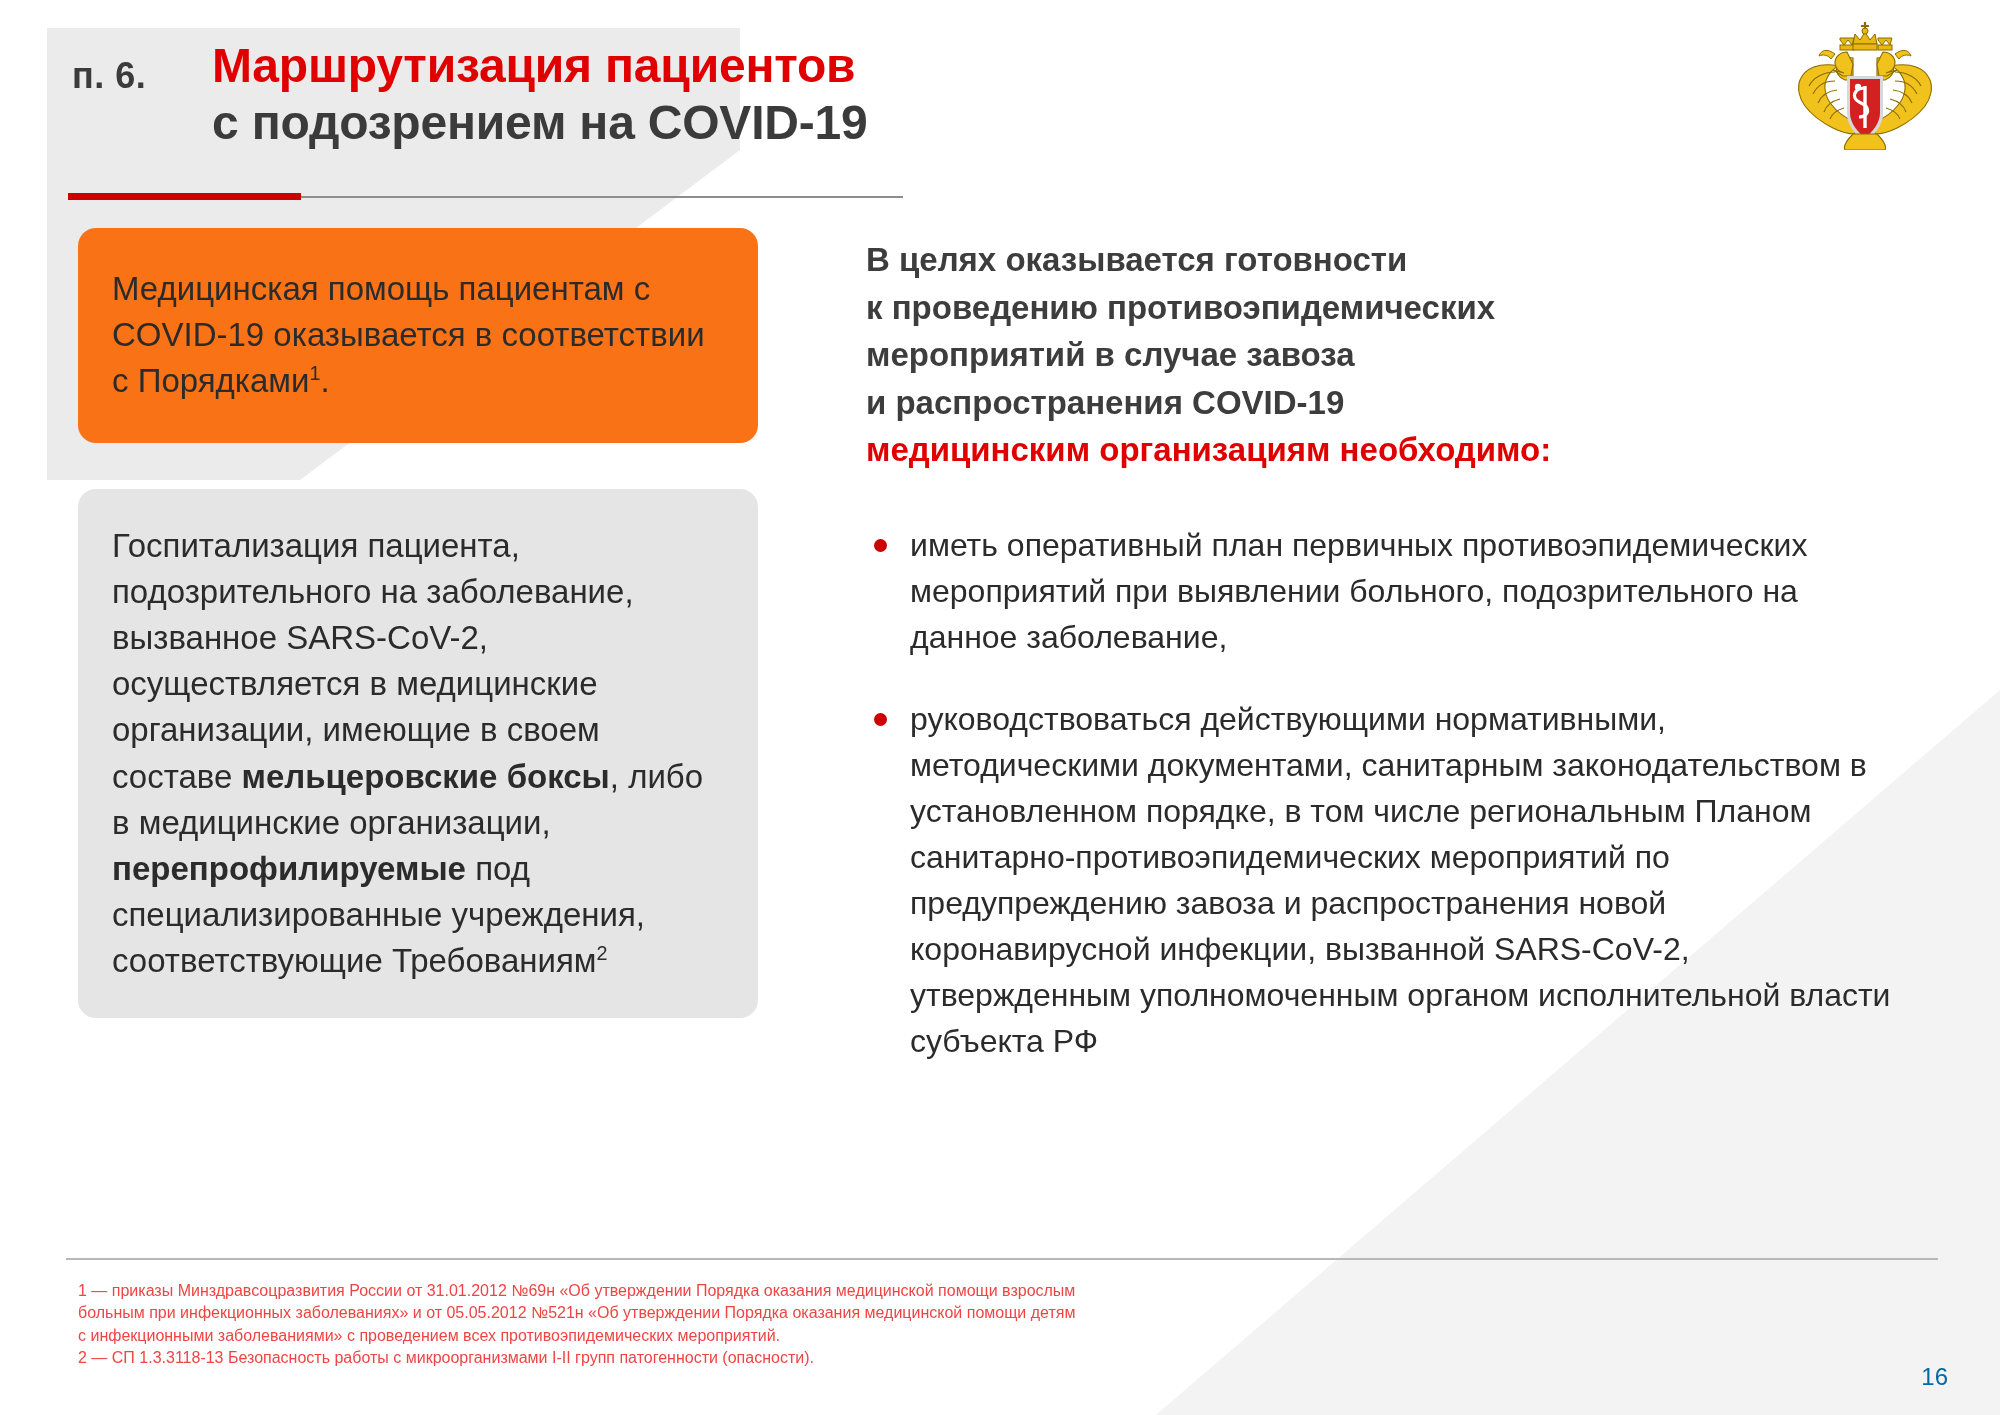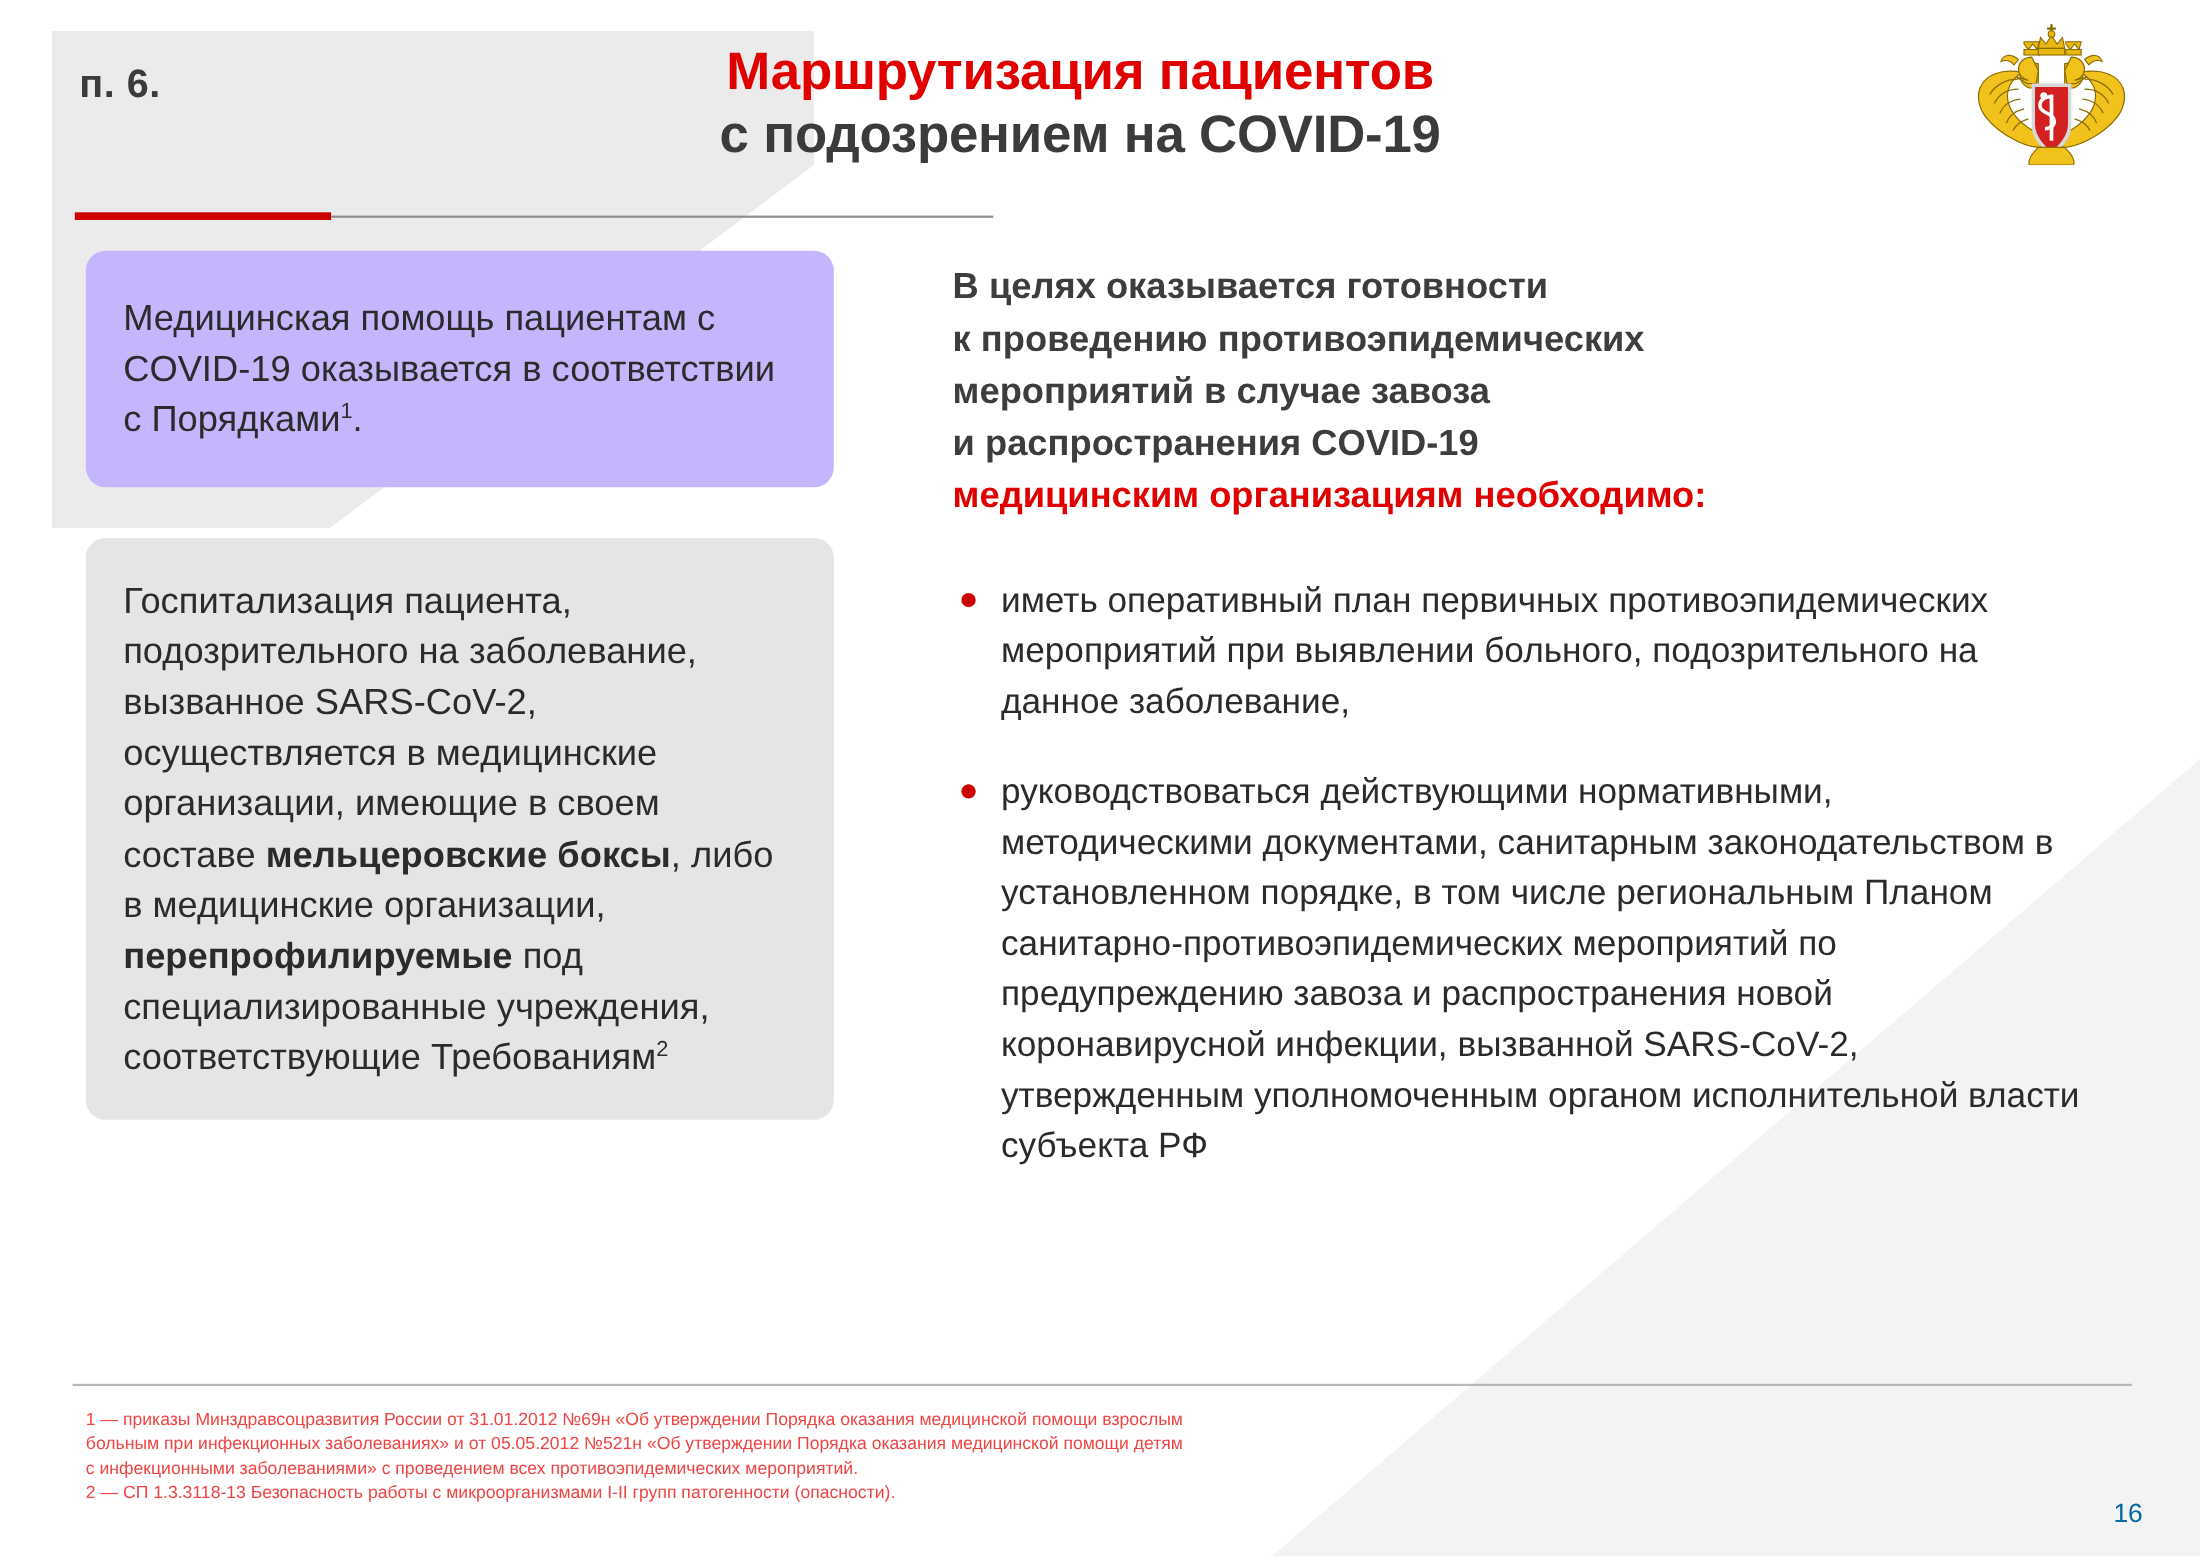--- a/index.html
+++ b/index.html
@@ -36,21 +36,20 @@
     opacity: 0.62;
     z-index: 0;
   }
 
   
   .header {
     position: absolute;
     left: 0; top: 0;
     width: 2000px; height: 215px;
     z-index: 3;
-    text-align: center;
   }
   .hdr-num {
     position: absolute;
     left: 72px; top: 55px;
     font-size: 36px;
     font-weight: bold;
     color: #3b3b3b;
     letter-spacing: 0.5px;
   }
   .hdr-title {
@@ -113,21 +112,21 @@
     left: 866px; top: 236px;
     width: 1030px;
     z-index: 2;
   }
 
   .card {
     border-radius: 18px;
     box-sizing: border-box;
   }
   .card-blue {
-    background: #c4b5fd;
+    background: #f97316;
     padding: 38px 36px 38px 34px;
   }
   .card-pink {
     background: #e5e5e5;
     margin-top: 46px;
     padding: 34px 36px 34px 34px;
   }
   .card p {
     margin: 0;
     font-size: 33px;

